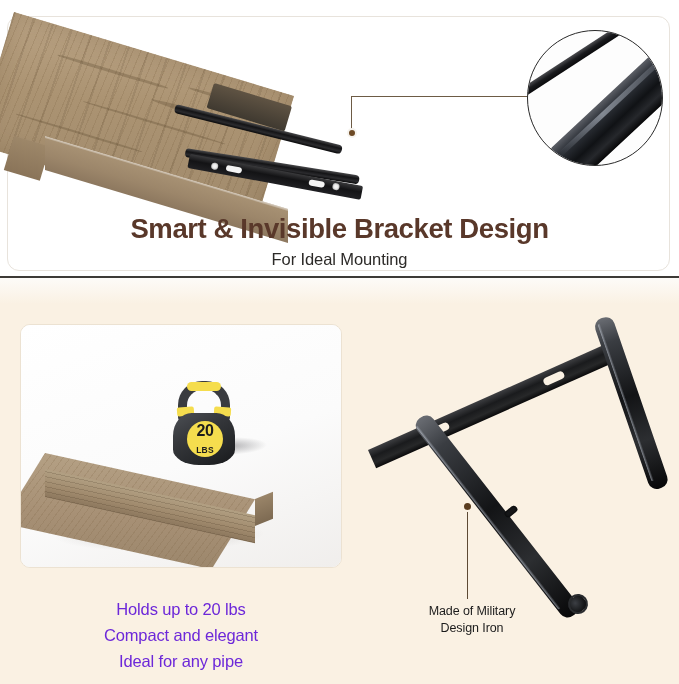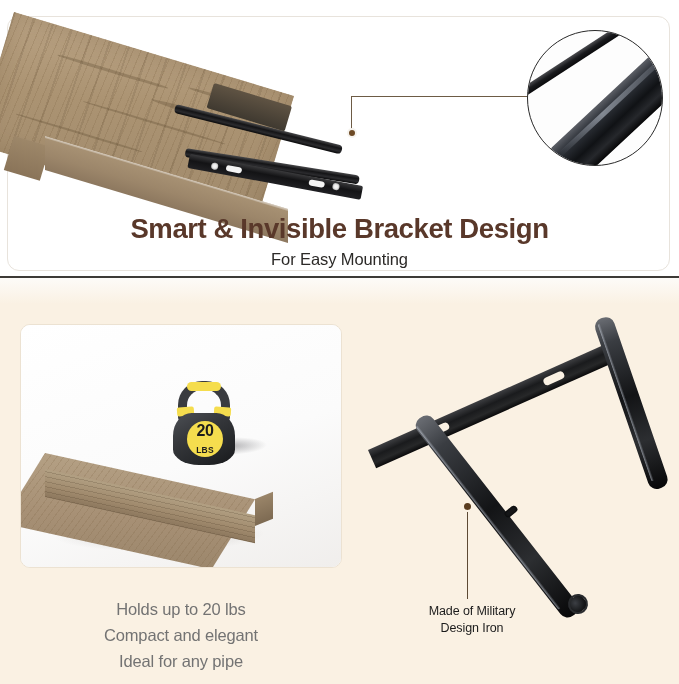--- a/index.html
+++ b/index.html
@@ -364,21 +364,21 @@
 
   
   #bullets {
     position: absolute;
     left: 0; top: 596px;
     width: 362px;
     text-align: center;
   }
   #bullets .line {
     font-size: 16.5px;
-    color: #737373;
+    color: #6d28d9;
     line-height: 26px;
     letter-spacing: -0.15px;
   }
 
   
   #bracket-photo {
     position: absolute;
     left: 352px; top: 0px;
     width: 327px; height: 406px;
     overflow: hidden;
@@ -476,21 +476,21 @@
     <div id="leader-dot"></div>
 
     <div id="magnifier">
       <div id="mag-thin-bar"></div>
       <div id="mag-thick-tube"></div>
       <div id="mag-gloss"></div>
     </div>
 
 
     <div id="headline">Smart &amp; Invisible Bracket Design</div>
-    <div id="subhead">For Easy Mounting</div>
+    <div id="subhead">For Ideal Mounting</div>
   </div>
 
   <div id="section-divider"></div>
 
   <div id="bottom-section">
     <div id="bottom-top-fade"></div>
 
     <div id="photo-panel">
       <div id="photo-bg"></div>
 

